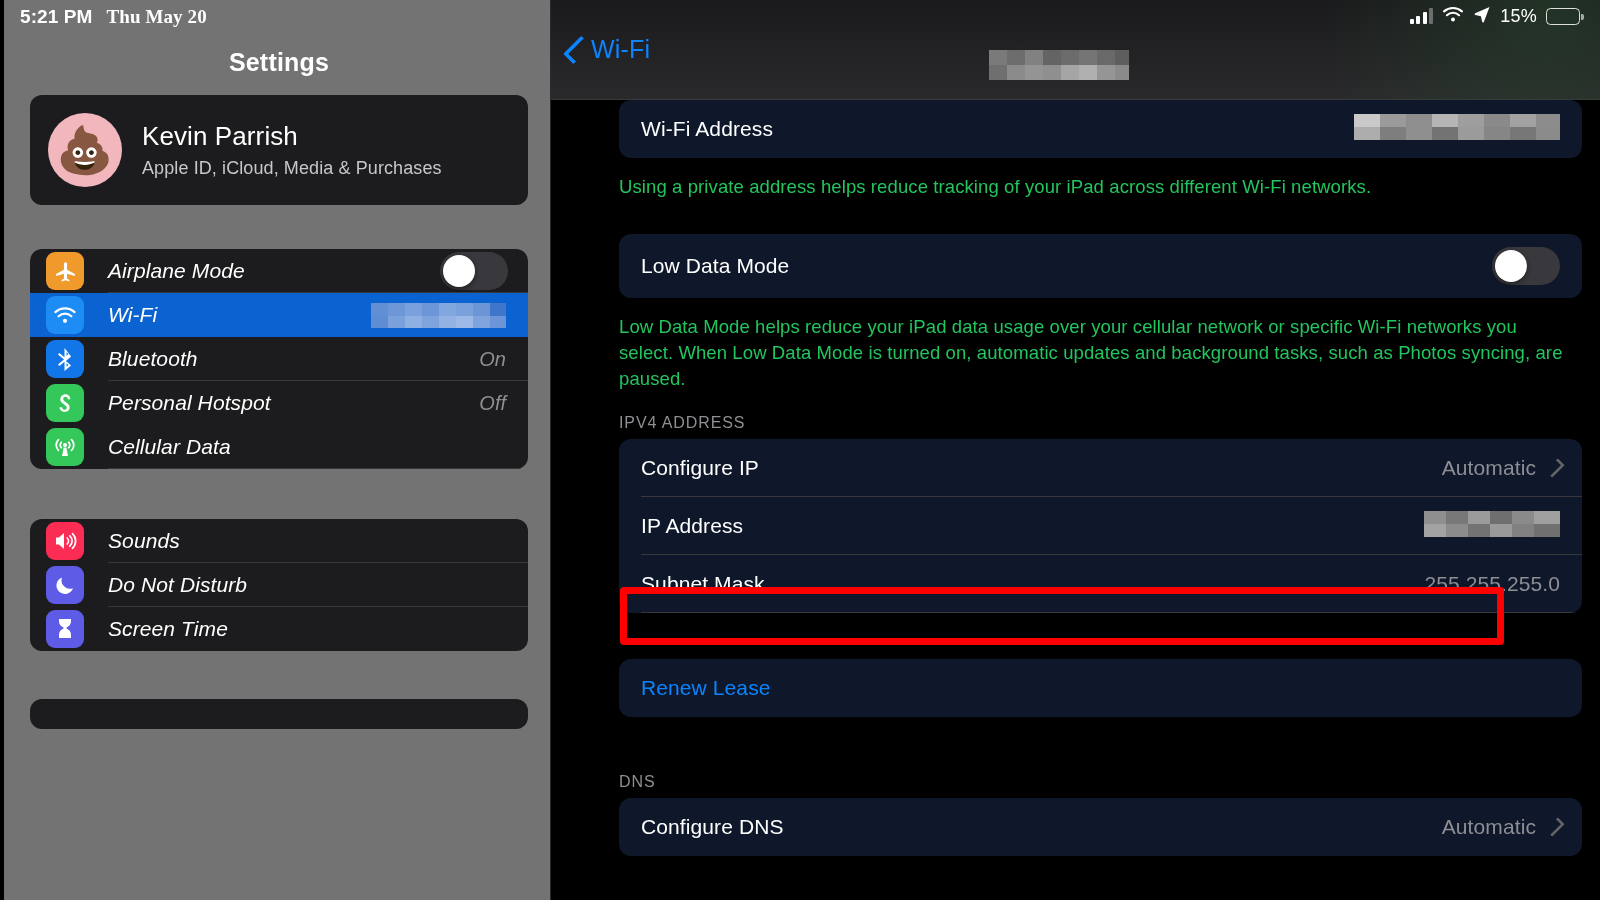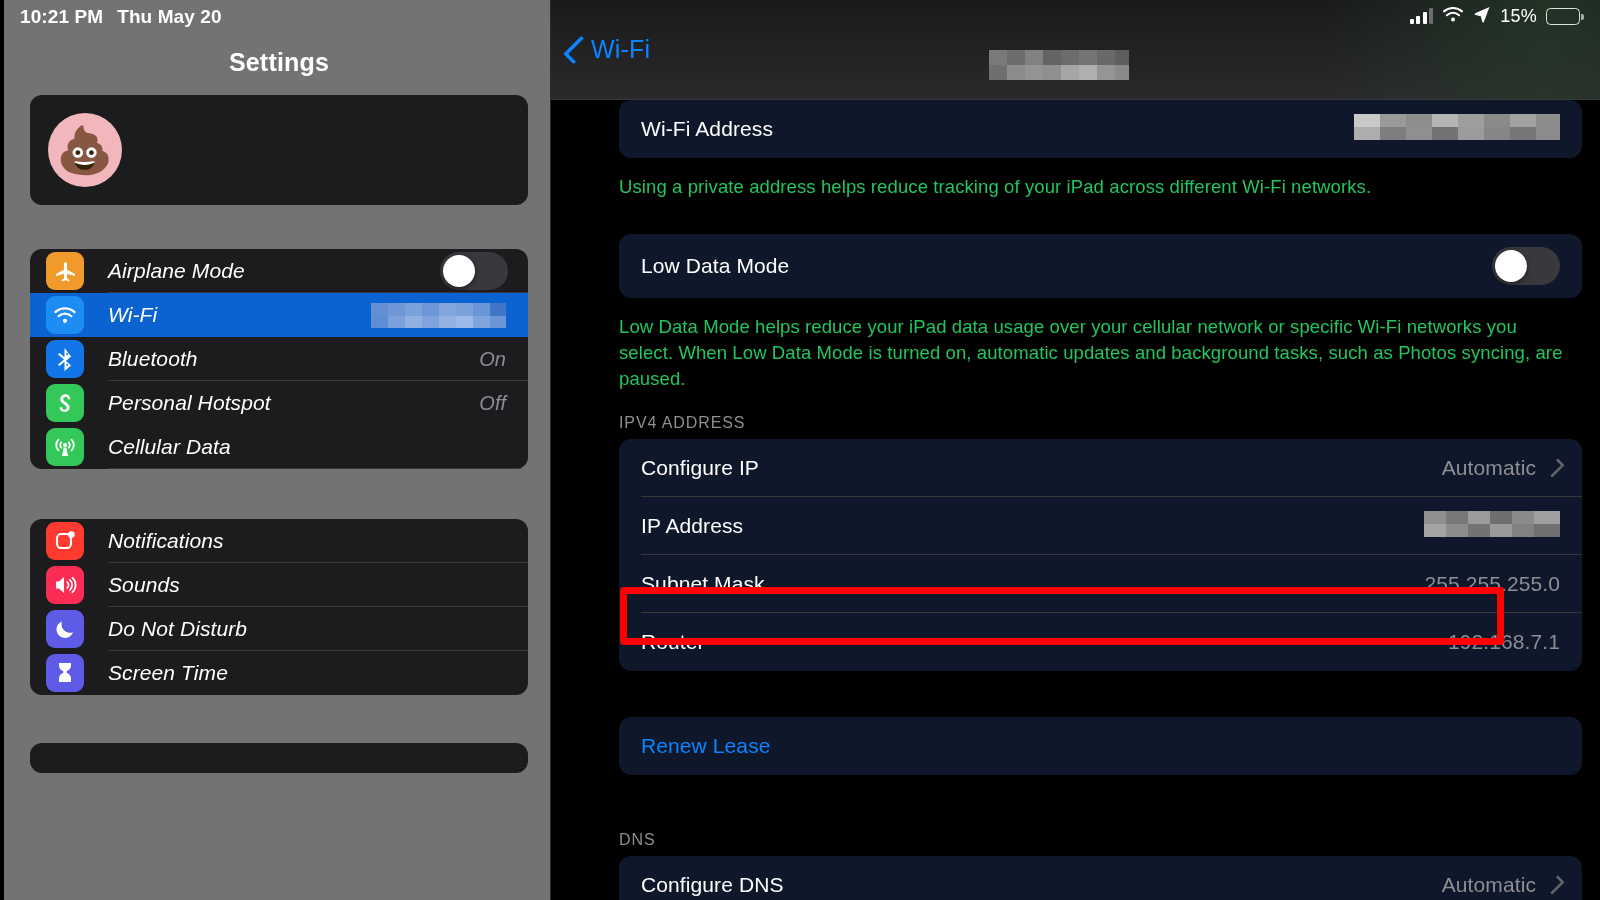--- a/index.html
+++ b/index.html
@@ -13,21 +13,21 @@
   .screen { position: relative; width: 1600px; height: 900px; background: #000; }
 
   
   .statusbar {
     position: absolute; top: 0; left: 0; width: 1600px; height: 34px;
     display: flex; align-items: center; z-index: 40;
     color: #fff;
   }
   .status-left { position: absolute; left: 20px; top: 6px; display: flex; align-items: baseline; gap: 14px; }
   .status-time { font-size: 19px; font-weight: 600; letter-spacing: .1px; }
-  .status-date { font-size: 19px; font-weight: 600; letter-spacing: .1px; }
+  .status-date { font-size: 19px; font-weight: 600; letter-spacing: .1px; font-family: Liberation Serif, serif; }
   .status-right { position: absolute; right: 20px; top: 5px; display: flex; align-items: center; gap: 9px; }
   .sig { display: flex; align-items: flex-end; gap: 2.5px; height: 16px; }
   .sig i { display: block; width: 4px; background: #fff; border-radius: 1px; }
   .sig i:nth-child(1) { height: 5px; }
   .sig i:nth-child(2) { height: 8px; }
   .sig i:nth-child(3) { height: 12px; }
   .sig i:nth-child(4) { height: 16px; background: #6e6e6e; }
   .battpct { font-size: 18px; font-weight: 500; letter-spacing: .2px; }
   .batt {
     position: relative; width: 34px; height: 17px; border: 1.8px solid rgba(255,255,255,.85);
@@ -156,21 +156,21 @@
   
   .px { display: inline-block; vertical-align: middle; }
 </style>
 </head>
 <body>
 
 <div class="screen">
 
   <div class="statusbar">
     <div class="status-left">
-      <span class="status-time">10:21 PM</span>
+      <span class="status-time">5:21 PM</span>
       <span class="status-date">Thu May 20</span>
     </div>
     <div class="status-right">
       <span class="sig">
           <i></i>
           <i></i>
           <i></i>
           <i></i>
         </span>
       <span>
@@ -194,20 +194,24 @@
 
   <div class="sidebar">
     <div class="sidebar-title">Settings</div>
 
     <div class="sidebar-scroll">
 
       <div class="profile">
         <div class="avatar">
           <span>💩</span>
         </div>
+        <div class="profile-text">
+          <div class="profile-name">Kevin Parrish</div>
+          <div class="profile-sub">Apple ID, iCloud, Media &amp; Purchases</div>
+        </div>
       </div>
 
       <div class="grp-gap-1"></div>
 
       <div class="group">
 
         <div class="srow">
           <div class="icon-tile" style="background:#f09a2b">
             <svg width="25" height="25" viewBox="0 0 24 24" fill="#fff">
                 <path d="M21 14.5l-7.5-4.1V4.6c0-.9-.7-1.6-1.5-1.6s-1.5.7-1.5 1.6v5.8L3 14.5v1.9l7.5-2.2v4.4l-2.2 1.5v1.4l3.7-1 3.7 1v-1.4l-2.2-1.5v-4.4L21 16.4v-1.9z"></path>
@@ -294,30 +298,20 @@
           </div>
           <div class="srow-label">Cellular Data</div>
           <div class="sep"></div>
         </div>
       </div>
 
       <div class="grp-gap-2"></div>
 
       <div class="group">
 
-        <div class="srow">
-          <div class="icon-tile" style="background:#ff3b30">
-            <svg width="24" height="24" viewBox="0 0 24 24">
-                <rect x="4" y="5" width="14" height="14" rx="4.2" fill="none" stroke="#fff" stroke-width="2.1"></rect>
-                <circle cx="18.4" cy="5.6" r="3.3" fill="#fff"></circle>
-              </svg>
-          </div>
-          <div class="srow-label">Notifications</div>
-          <div class="sep"></div>
-        </div>
 
         <div class="srow">
           <div class="icon-tile" style="background:#fc2d55">
             <svg width="25" height="22" viewBox="0 0 25 22">
                 <path d="M11 3 6 7.5H3v7h3L11 19V3z" fill="#fff"></path>
                 <g fill="none" stroke="#fff" stroke-width="1.7" stroke-linecap="round">
                   <path d="M14.2 8c.9.9 1.4 1.9 1.4 3s-.5 2.1-1.4 3"></path>
                   <path d="M16.8 5.8c1.5 1.4 2.3 3.2 2.3 5.2s-.8 3.8-2.3 5.2"></path>
                   <path d="M19.4 3.7c2.1 1.9 3.2 4.5 3.2 7.3s-1.1 5.4-3.2 7.3"></path>
                 </g>
@@ -465,25 +459,20 @@
           </span>
           <div class="dsep"></div>
         </div>
 
         <div class="drow">
           <span class="drow-label">Subnet Mask</span>
           <span class="drow-value">255.255.255.0</span>
           <div class="dsep"></div>
         </div>
 
-        <div class="drow nosep">
-          <span class="drow-label">Router</span>
-          <span class="drow-value">192.168.7.1</span>
-
-        </div>
       </div>
 
       <div class="gap-46"></div>
 
       <div class="dgroup">
         <div class="drow nosep">
           <span class="drow-label link">Renew Lease</span>
         </div>
       </div>
 

